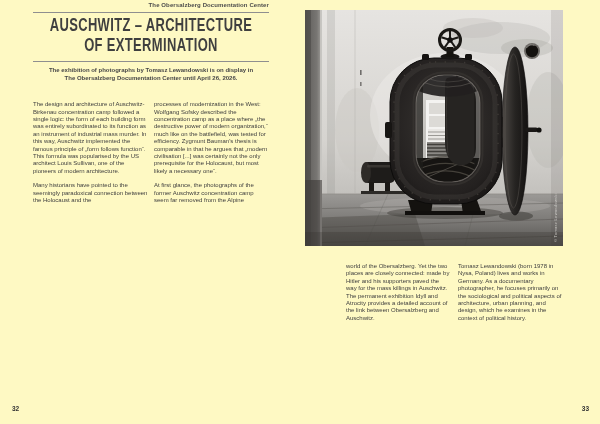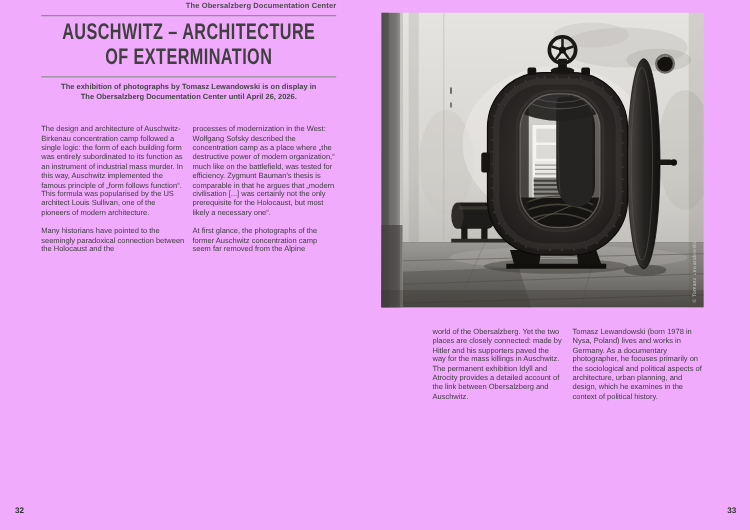--- a/index.html
+++ b/index.html
@@ -1,16 +1,16 @@
 <!DOCTYPE html>
 <html><head>
 <meta charset="utf-8">
 <style>
   html,body{margin:0;padding:0;background:#fff;}
-  .spread{position:relative;width:600px;height:424px;background:#f0abfc;
+  .spread{position:relative;width:600px;height:424px;background:#fef9c3;
     font-family:"Liberation Sans",sans-serif;overflow:hidden;}
 
   
   .lp{position:absolute;left:33px;top:2px;width:236px;}
   .lp-header{font-size:6px;font-weight:700;color:#4c4c4c;text-align:right;
     letter-spacing:.1px;line-height:7px;}
   .rule{height:0;border-top:1px solid #8f8f8f;margin-top:3px;}
   .title-wrap{margin-top:2px;height:43px;position:relative;}
   .title-line{position:absolute;left:50%;width:330px;transform:translateX(-50%) scaleX(.72);
     transform-origin:center top;text-align:center;font-size:18px;font-weight:700;

